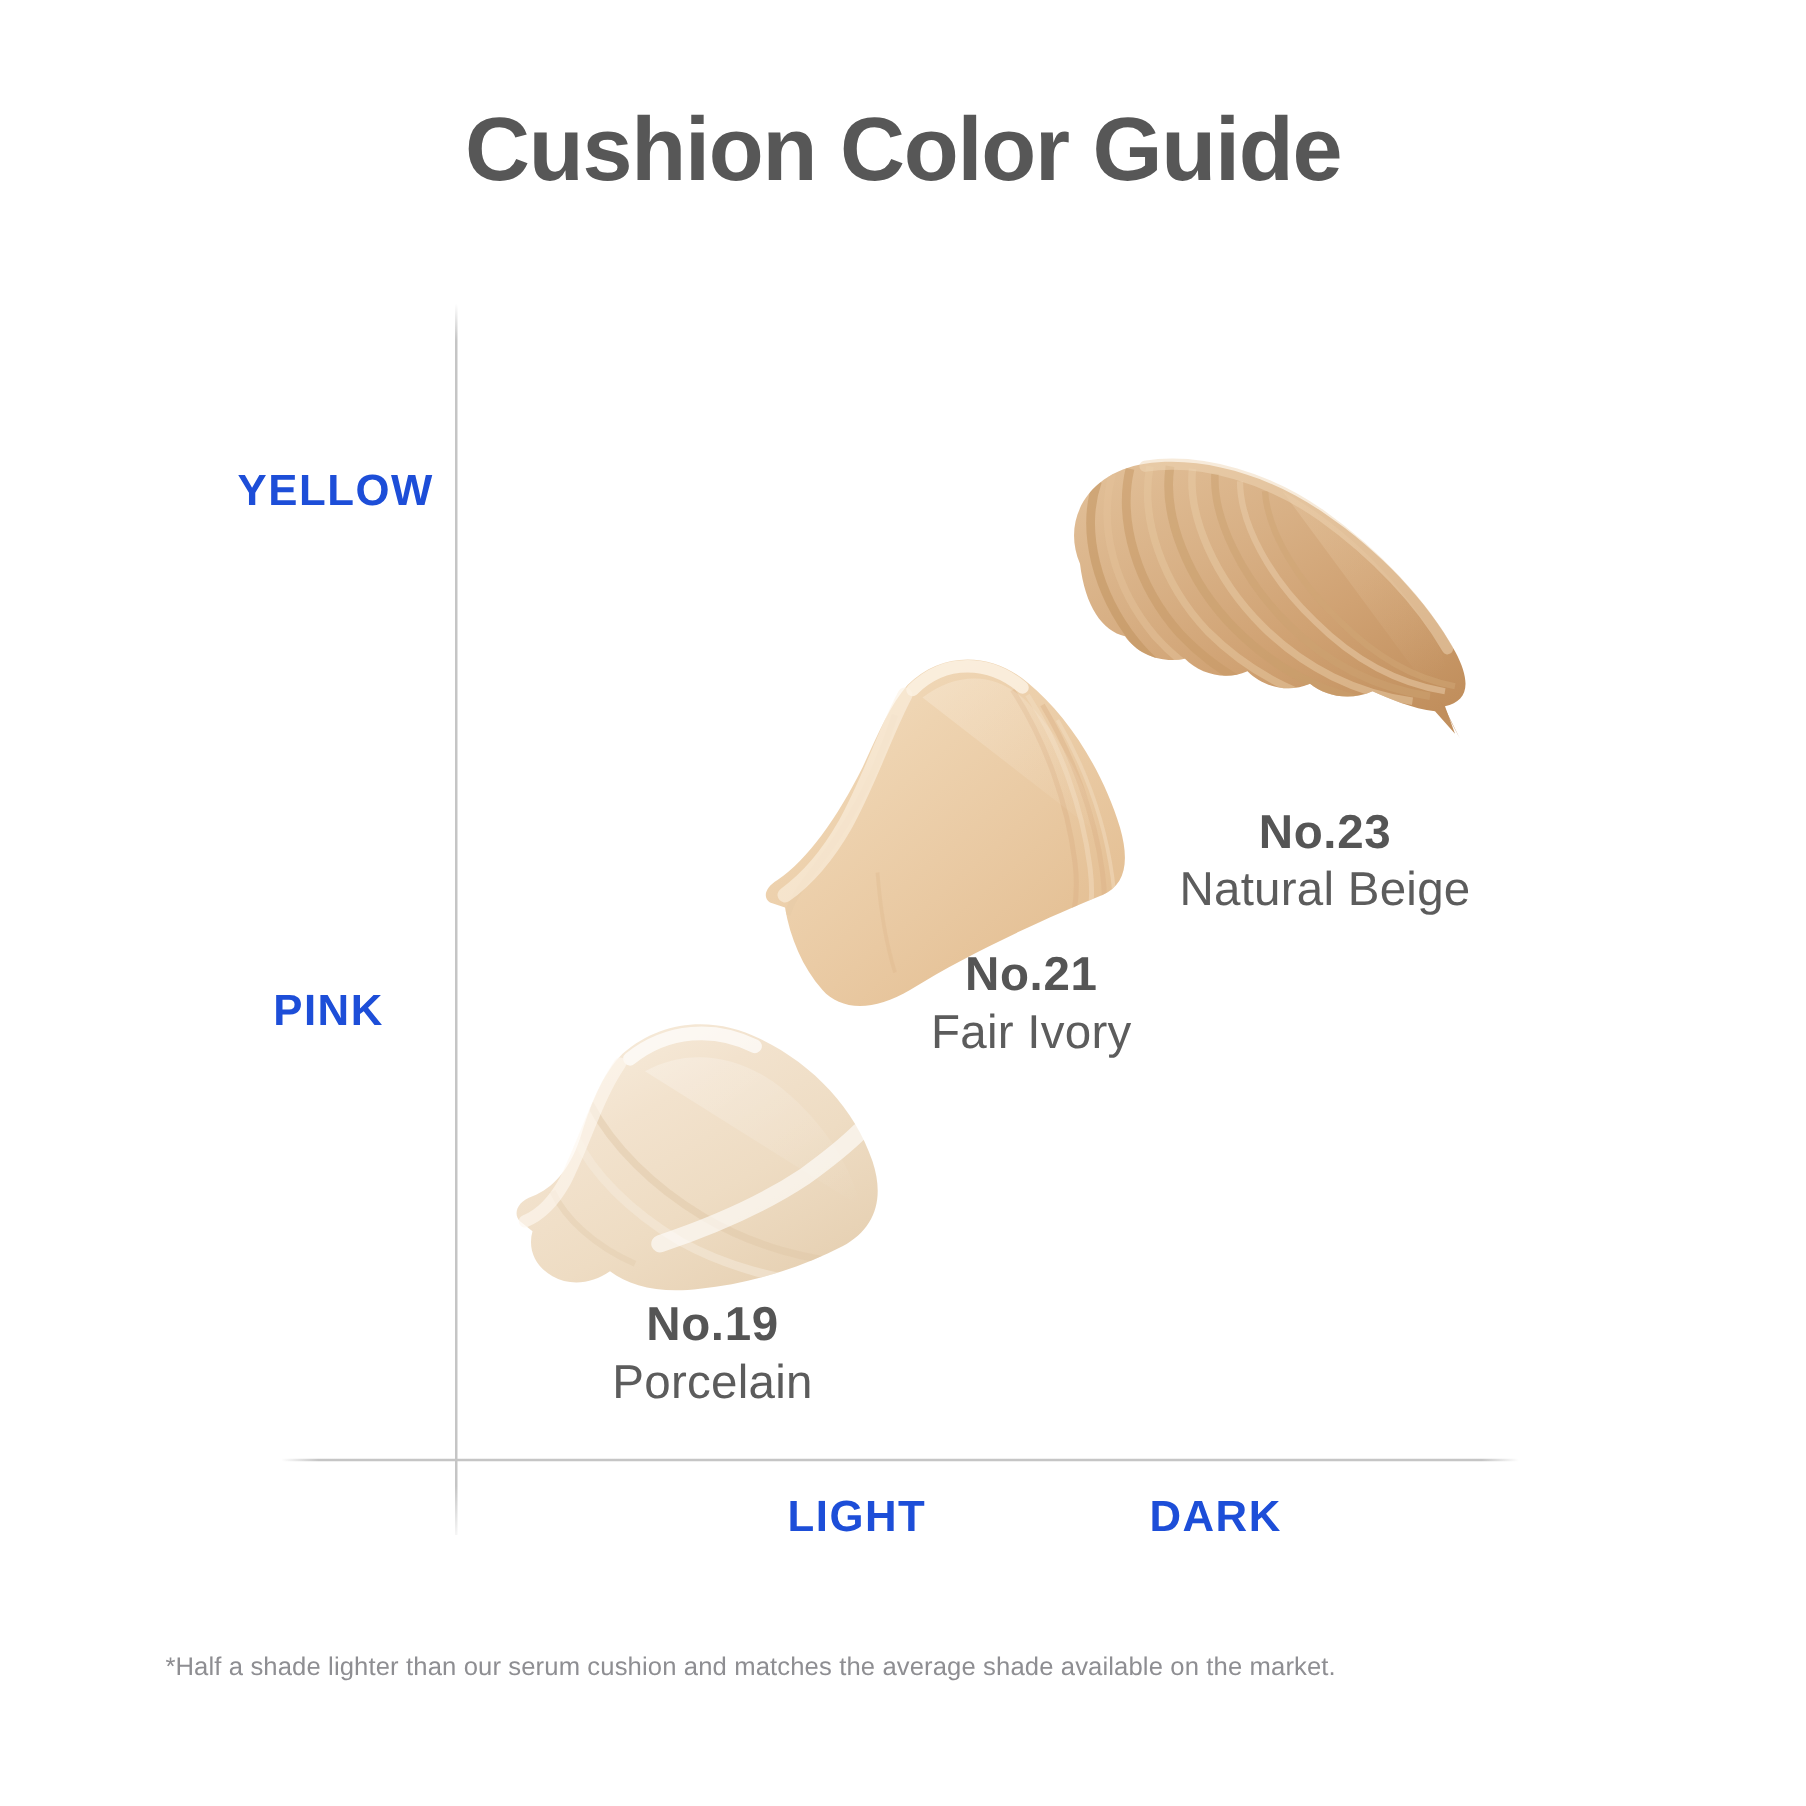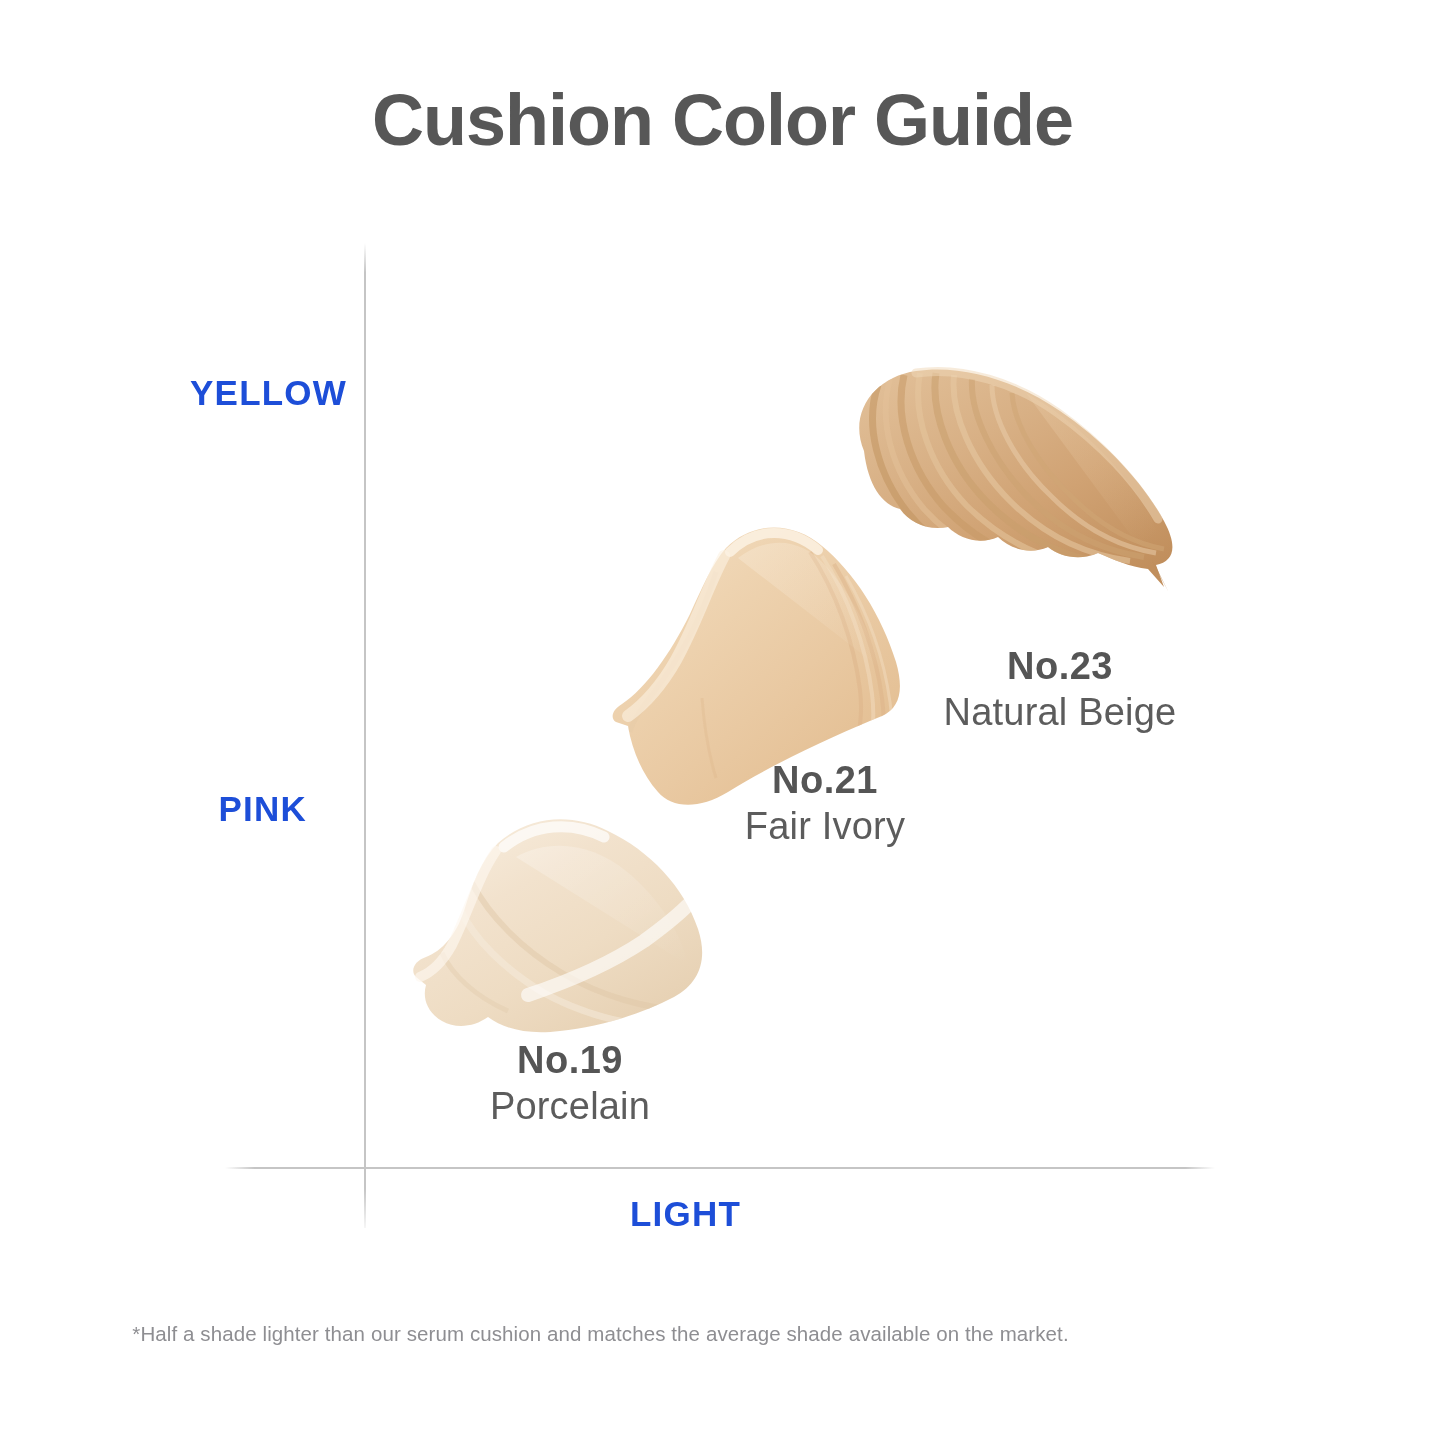--- a/index.html
+++ b/index.html
@@ -125,20 +125,21 @@
 <div id="page">
 
   <div class="title">Cushion Color Guide</div>
 
   <div class="axis-v"></div>
   <div class="axis-h"></div>
 
   <div class="axis-label lbl-yellow">YELLOW</div>
   <div class="axis-label lbl-pink">PINK</div>
   <div class="axis-label lbl-light">LIGHT</div>
+  <div class="axis-label lbl-dark">DARK</div>
 
   <div class="swatch" style="left:812px; top:355px;">
     <svg width="380" height="260" viewBox="0 0 380 260">
       <defs>
         <linearGradient id="g23" x1="0.12" y1="0.05" x2="0.88" y2="0.95">
           <stop offset="0%" stop-color="#e0bd95"></stop>
           <stop offset="32%" stop-color="#d8b085"></stop>
           <stop offset="62%" stop-color="#d0a273"></stop>
           <stop offset="100%" stop-color="#c18f5d"></stop>
         </linearGradient>

